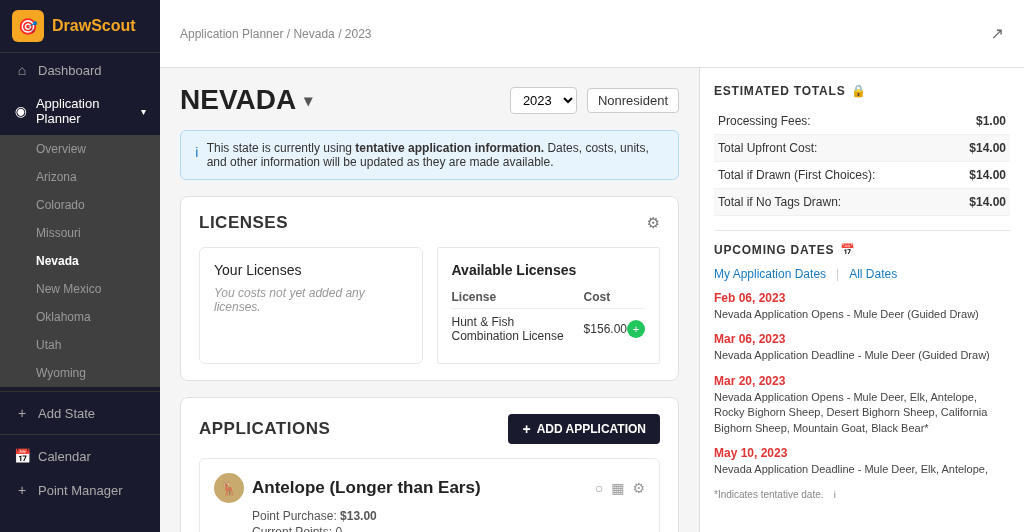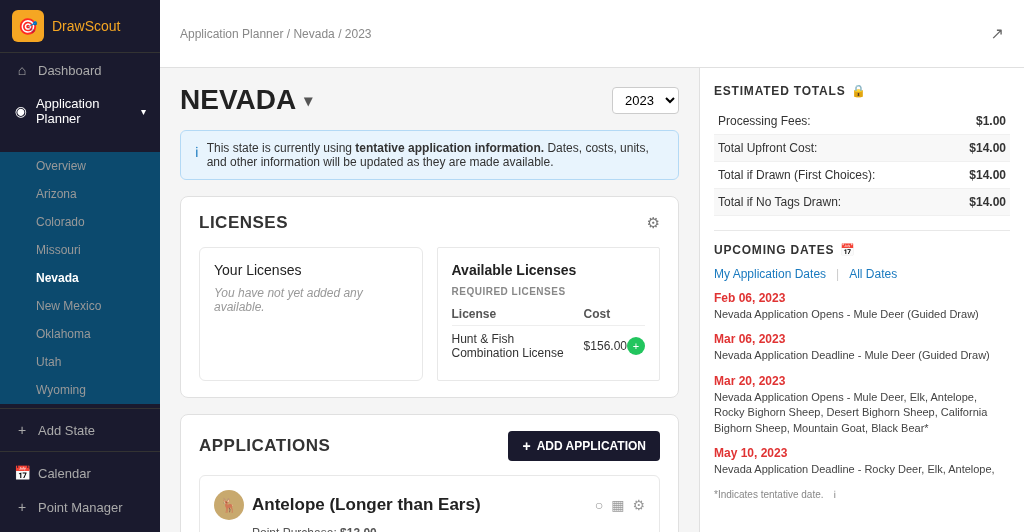--- a/index.html
+++ b/index.html
@@ -2,29 +2,29 @@
 <html><head>
   <meta charset="utf-8">
   <style>
     * { box-sizing: border-box; margin: 0; padding: 0; }
     body { font-family: -apple-system, BlinkMacSystemFont, 'Segoe UI', sans-serif; font-size: 13px; background: #f5f5f5; display: flex; height: 532px; overflow: hidden; }
 
     
     #sidebar { width: 160px; background: #1a1a2e; color: #ccc; display: flex; flex-direction: column; flex-shrink: 0; height: 532px; overflow-y: auto; }
     #logo-area { padding: 10px 12px; display: flex; align-items: center; gap: 8px; border-bottom: 1px solid #333; }
     #logo-icon { width: 32px; height: 32px; background: #f5a623; border-radius: 6px; display: flex; align-items: center; justify-content: center; color: white; font-weight: bold; font-size: 16px; flex-shrink: 0; }
-    #logo-text { color: white; font-size: 14px; font-weight: 400; }
+    #logo-text { color: white; font-size: 16px; font-weight: 700; }
     #logo-text span { color: #f5a623; }
 
     .nav-item { display: flex; align-items: center; gap: 8px; padding: 9px 14px; cursor: pointer; color: #aaa; font-size: 13px; }
     .nav-item.active { color: white; }
     .nav-item .nav-icon { width: 16px; text-align: center; font-size: 14px; }
     .nav-item .chevron { margin-left: auto; font-size: 10px; }
 
-    .nav-subitems { background: #0c4a6e; margin-top: 17px; }
+    .nav-subitems { background: #404040; }
     .nav-subitem { padding: 7px 14px 7px 36px; cursor: pointer; color: #999; font-size: 12px; }
     .nav-subitem.active { color: white; font-weight: 600; }
 
     .nav-divider { border-top: 1px solid #333; margin: 4px 0; }
 
     
     #main { flex: 1; display: flex; flex-direction: column; overflow: hidden; }
 
     
     #topbar { background: white; border-bottom: 1px solid #e0e0e0; padding: 24px 20px; display: flex; align-items: center; justify-content: space-between; flex-shrink: 0; }
@@ -172,41 +172,41 @@
 
       <div id="page-header">
         <div id="page-title">
           <span>NEVADA</span>
           <span class="arrow-down">▾</span>
         </div>
         <div id="header-controls">
           <select id="year-select">
             <option>2023</option>
           </select>
+          <div id="resident-badge">Nonresident</div>
         </div>
       </div>
 
       <div id="alert-box">
         <span class="alert-icon">ℹ</span>
         <span>This state is currently using <strong>tentative application information.</strong> Dates, costs, units, and other information will be updated as they are made available.</span>
       </div>
 
       <div class="section-card">
         <div class="section-header">
           <div class="section-title">LICENSES</div>
           <span class="section-gear">⚙</span>
         </div>
         <div id="licenses-inner">
           <div id="your-licenses">
             <h4>Your Licenses</h4>
-            <p>You have not yet added any available.</p>
+            <p>You costs not yet added any licenses.</p>
           </div>
           <div id="available-licenses">
             <h4>Available Licenses</h4>
-            <div class="req-label">REQUIRED LICENSES</div>
             <table class="license-table">
               <thead>
                 <tr>
                   <th>License</th>
                   <th>Cost</th>
                   <th></th>
                 </tr>
               </thead>
               <tbody>
                 <tr>
@@ -300,21 +300,21 @@
         <div class="date-item">
           <div class="date-label">Mar 06, 2023</div>
           <div class="date-desc">Nevada Application Deadline - Mule Deer (Guided Draw)</div>
         </div>
         <div class="date-item">
           <div class="date-label">Mar 20, 2023</div>
           <div class="date-desc">Nevada Application Opens - Mule Deer, Elk, Antelope, Rocky Bighorn Sheep, Desert Bighorn Sheep, California Bighorn Sheep, Mountain Goat, Black Bear*</div>
         </div>
         <div class="date-item">
           <div class="date-label">May 10, 2023</div>
-          <div class="date-desc">Nevada Application Deadline - Rocky Deer, Elk, Antelope,</div>
+          <div class="date-desc">Nevada Application Deadline - Mule Deer, Elk, Antelope,</div>
         </div>
 
         <div class="tentative-note">
           <span>*Indicates tentative date.</span>
           <span style="cursor:pointer;">ℹ</span>
         </div>
       </div>
 
     </div>
   </div>

